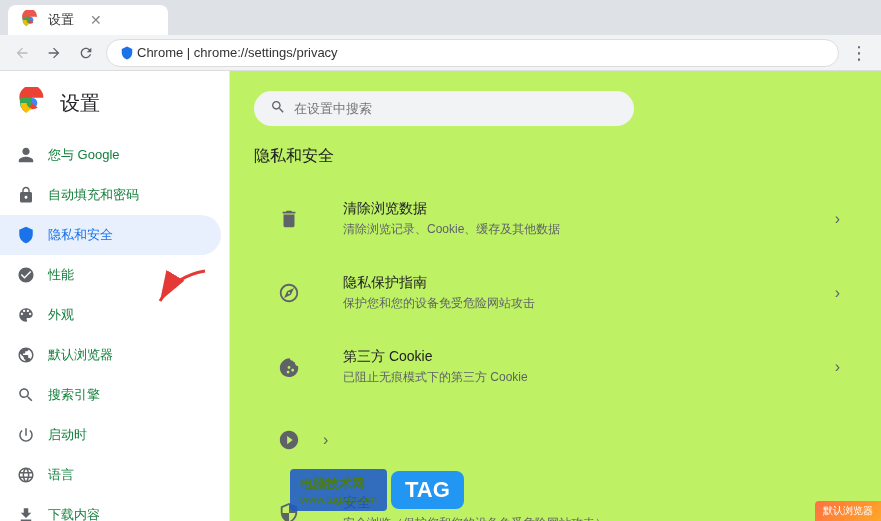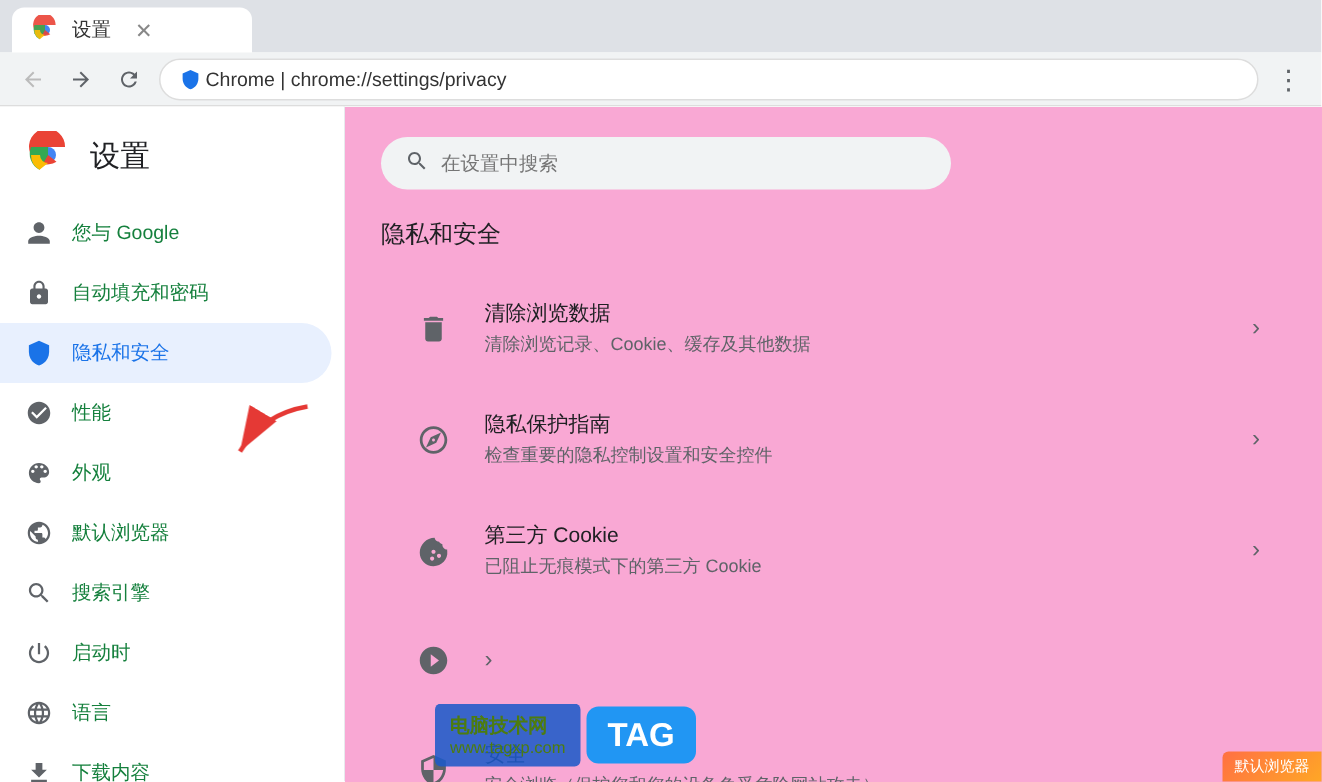--- a/index.html
+++ b/index.html
@@ -151,21 +151,21 @@
     }
     .nav-label { font-size: 13px; }
     .sidebar-inner {
       position: relative;
     }
 
     
     .main-content {
       flex: 1;
       overflow-y: auto;
-      background: #f9a8d4;
+      background: #bef264;
       padding: 20px 24px;
     }
     .section-title {
       font-size: 16px;
       font-weight: 500;
       color: #202124;
       margin-bottom: 16px;
     }
     .settings-list {
       display: flex;
@@ -184,21 +184,21 @@
     .item-icon {
       width: 36px;
       height: 36px;
       display: flex;
       align-items: center;
       justify-content: center;
       color: #5f6368;
       font-size: 20px;
       flex-shrink: 0;
     }
-    .item-text { flex: 1; }
+    .item-text { flex: 1; margin-left: 20px; }
     .item-title {
       font-size: 14px;
       color: #202124;
       margin-bottom: 3px;
     }
     .item-desc {
       font-size: 12px;
       color: #5f6368;
     }
     .item-arrow {
@@ -408,21 +408,21 @@
       </div>
 
       <div class="settings-item">
         <div class="item-icon">
           <svg width="22" height="22" viewBox="0 0 24 24" fill="#5f6368">
               <path d="M12 2C6.48 2 2 6.48 2 12s4.48 10 10 10 10-4.48 10-10S17.52 2 12 2zm0 18c-4.41 0-8-3.59-8-8s3.59-8 8-8 8 3.59 8 8-3.59 8-8 8zm-5.5-2.5l7.51-3.49L17.5 6.5 9.99 9.99 6.5 17.5zm5.5-6.6c.61 0 1.1.49 1.1 1.1s-.49 1.1-1.1 1.1-1.1-.49-1.1-1.1.49-1.1 1.1-1.1z"></path>
             </svg>
         </div>
         <div class="item-text">
           <div class="item-title">隐私保护指南</div>
-          <div class="item-desc">检查重要的隐私控制设置和安全控件</div>
+          <div class="item-desc">保护您和您的设备免受危险网站攻击</div>
         </div>
         <span class="item-arrow">›</span>
       </div>
 
       <div class="settings-item">
         <div class="item-icon">
           <svg width="22" height="22" viewBox="0 0 24 24" fill="#5f6368">
               <path d="M21.95 10.99c-1.08.08-2.07-.49-2.7-1.35-.52-.7-.83-1.57-.79-2.55-1.06-.31-1.97-1-2.54-1.92-.07.01-.14.03-.21.03C14.31 5.2 13 3.98 12.8 2.4 6.97 2.4 2 7.37 2 13.2 2 18.73 6.5 23 12 23c5.84 0 10.67-4.72 10.0-11 0 0-.03-.01-.05-.01zm-10.95 8.01c-.83 0-1.5-.67-1.5-1.5s.67-1.5 1.5-1.5 1.5.67 1.5 1.5-.67 1.5-1.5 1.5zm1-5c-.83 0-1.5-.67-1.5-1.5s.67-1.5 1.5-1.5 1.5.67 1.5 1.5-.67 1.5-1.5 1.5zm4 3c-.83 0-1.5-.67-1.5-1.5s.67-1.5 1.5-1.5 1.5.67 1.5 1.5-.67 1.5-1.5 1.5z"></path>
             </svg>
         </div>

